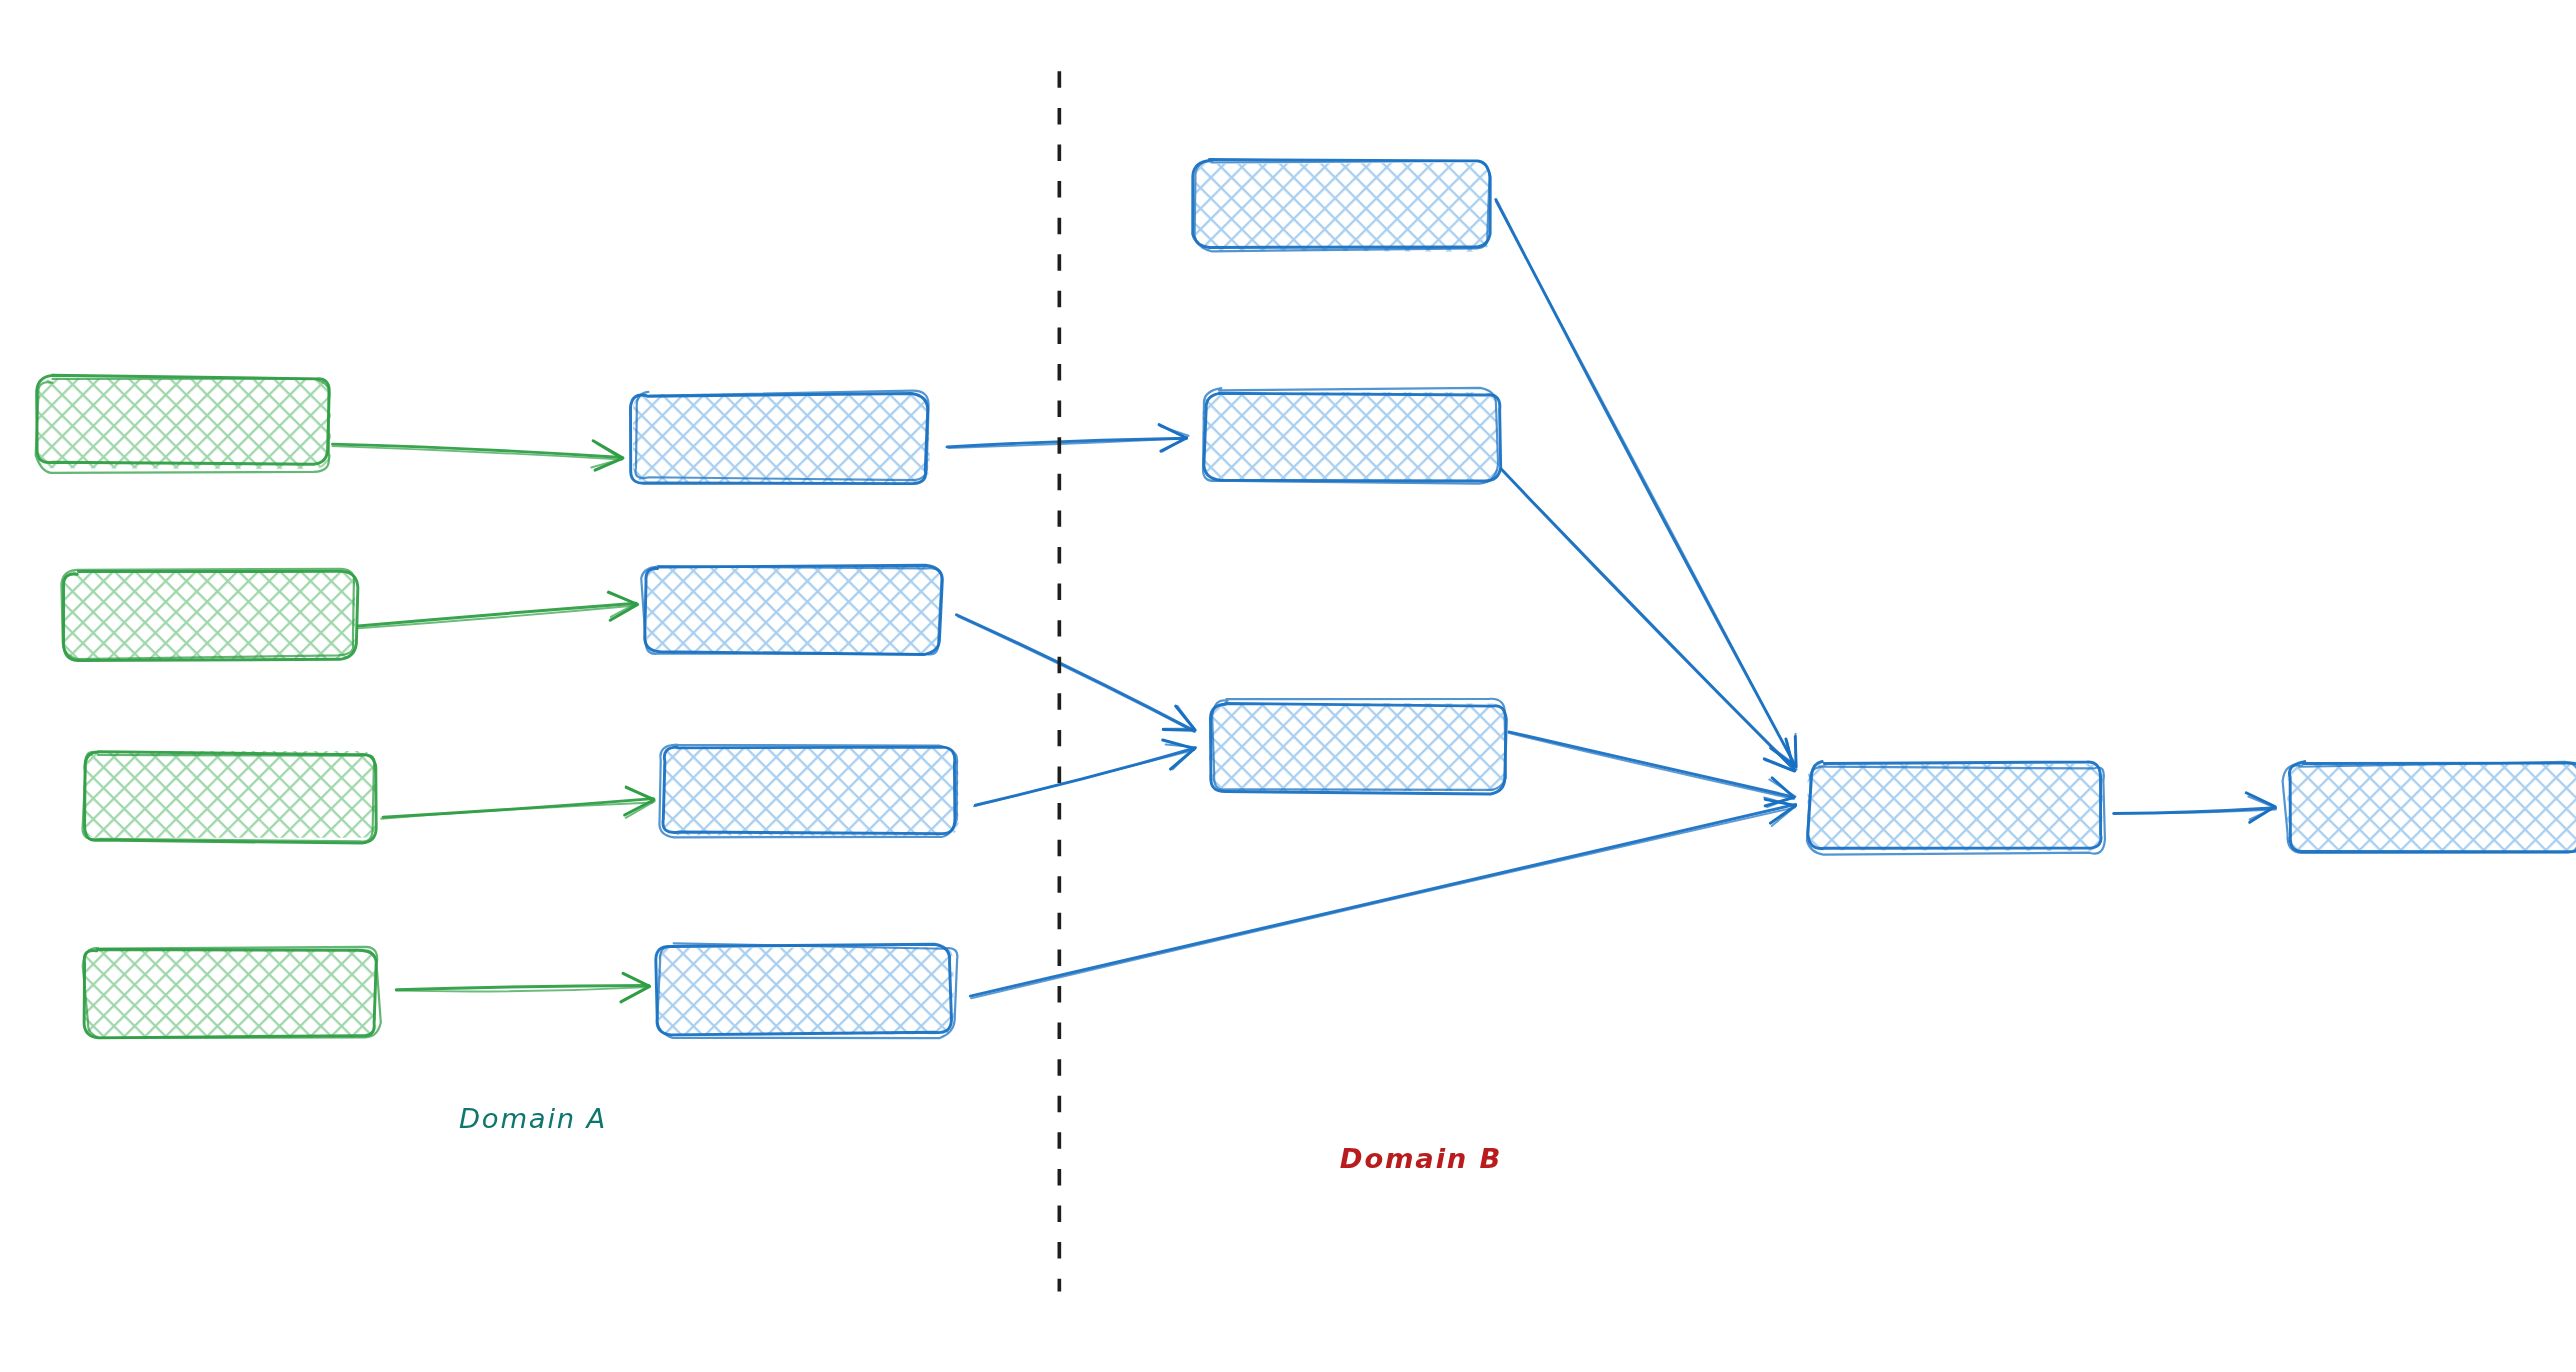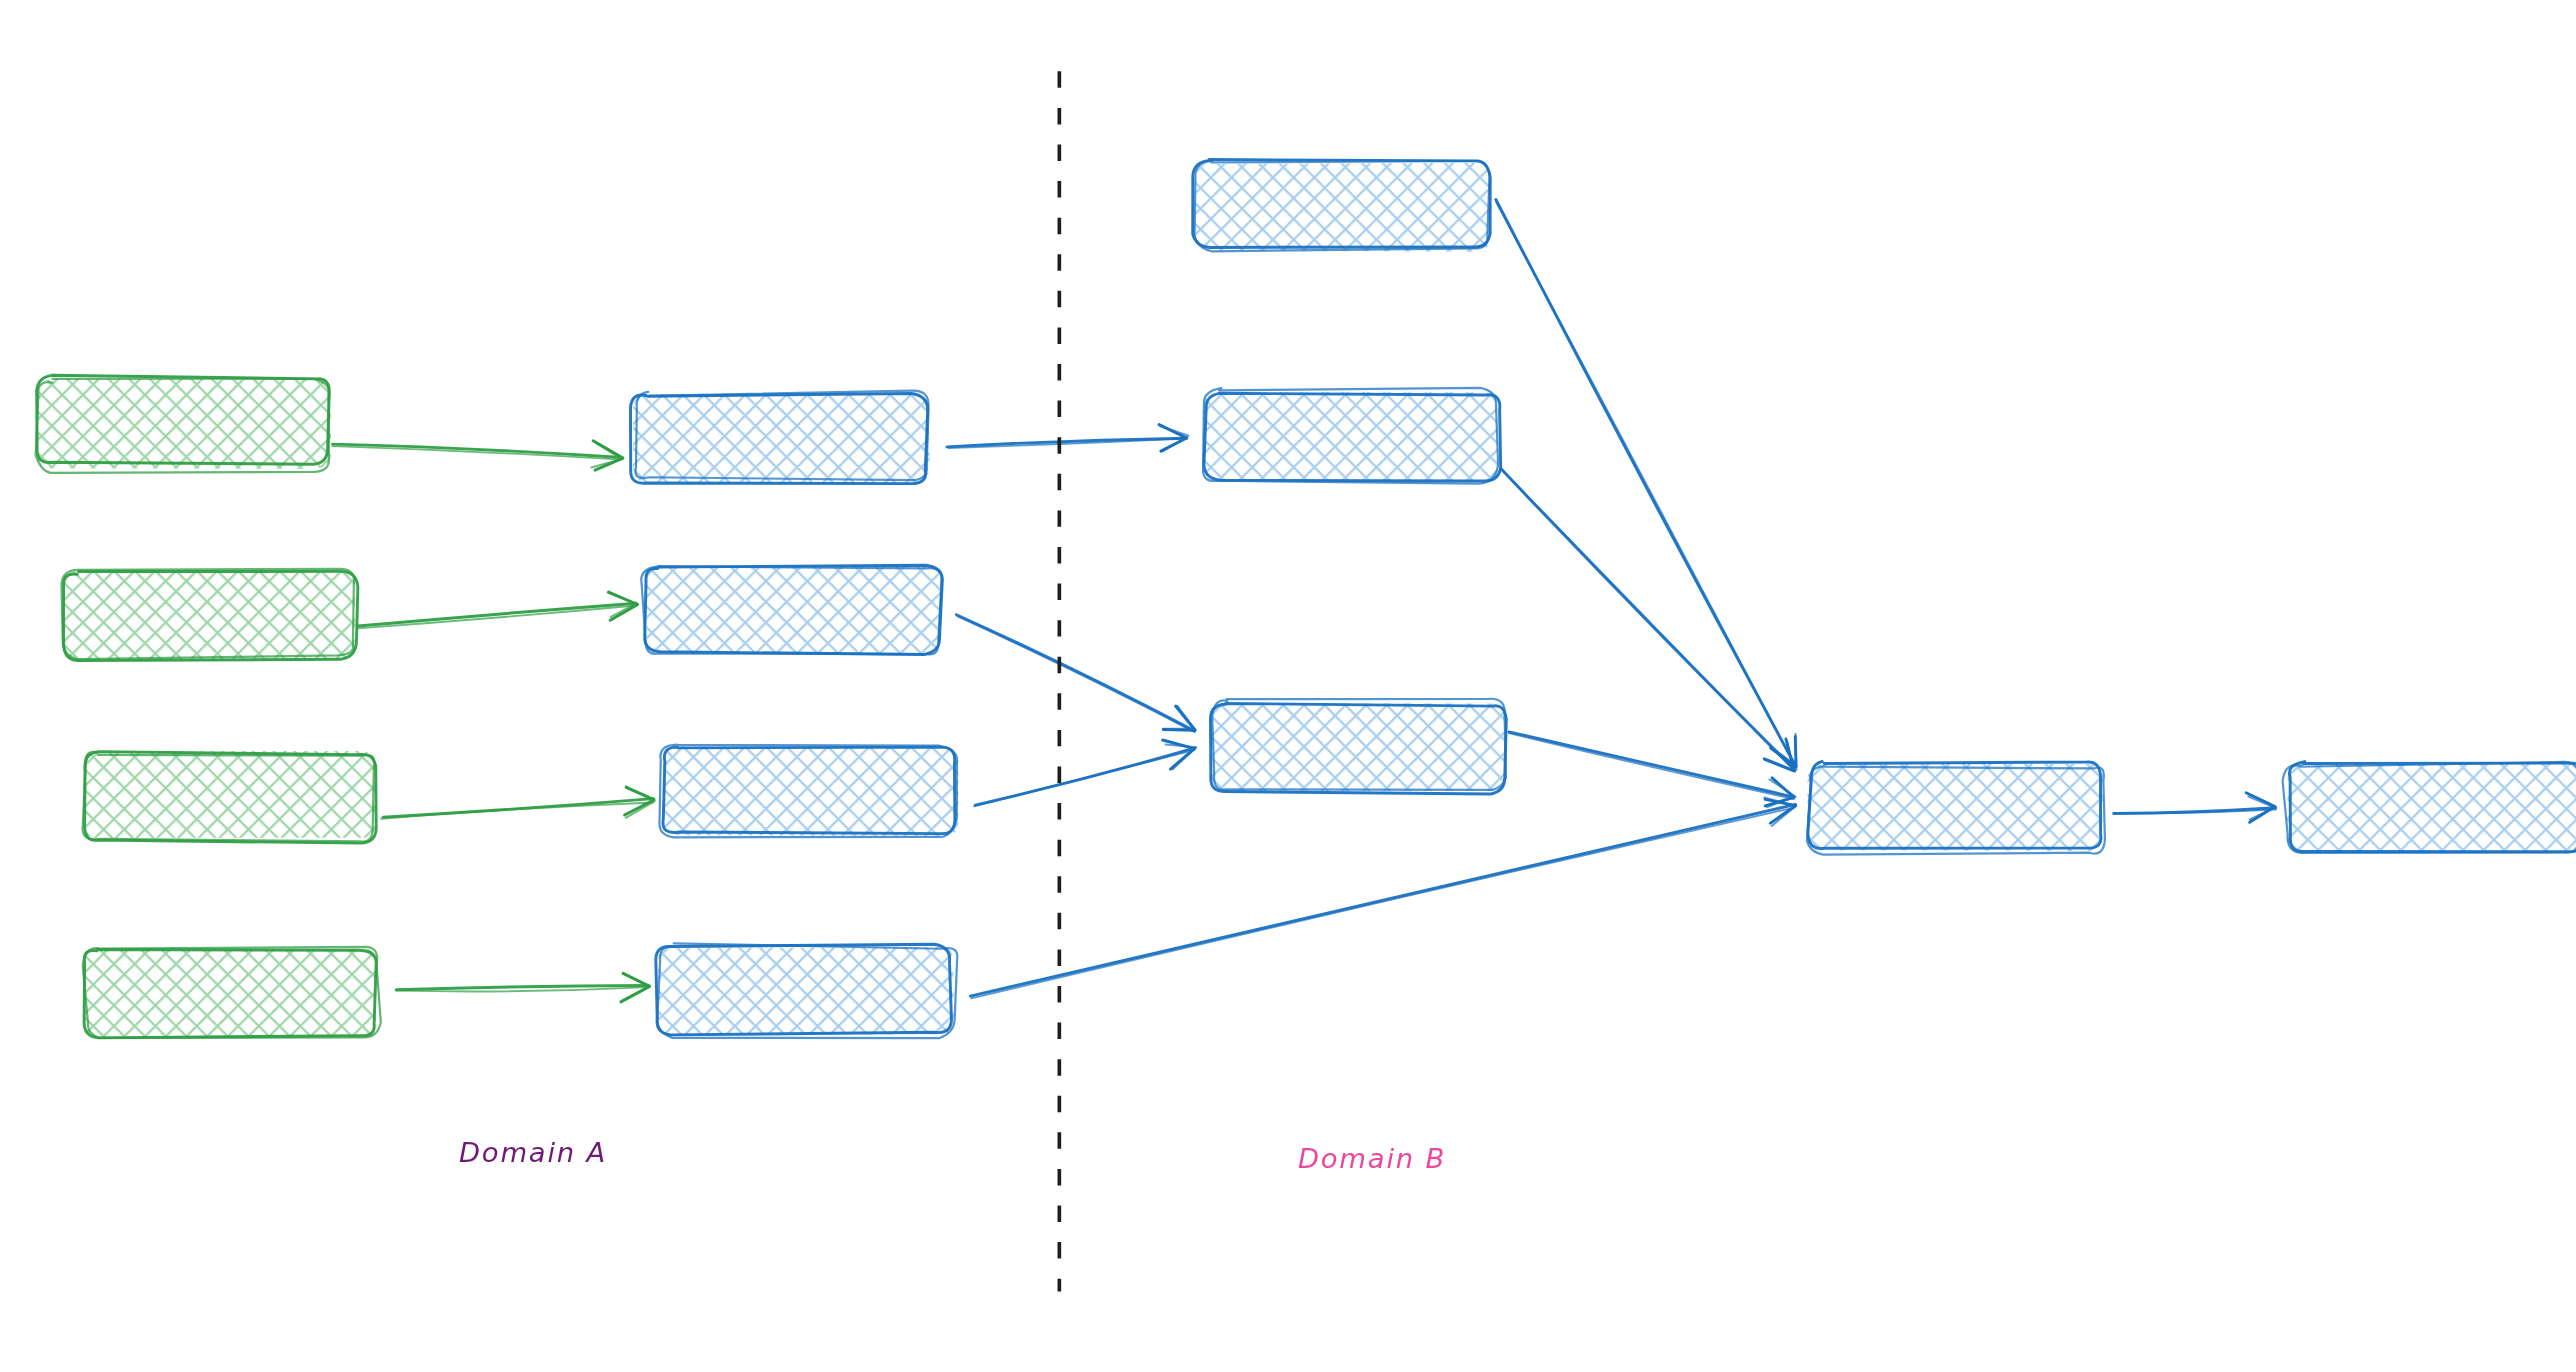--- a/index.html
+++ b/index.html
@@ -180,16 +180,16 @@
         <path d="M 2459.3890604348644 899.081067401693 L 2487.0374088287526 881.807066016275 L 2455.5699667305444 866.7628798415701" fill="none" stroke="#1971c2" stroke-width="3.2" stroke-linecap="round" stroke-linejoin="round"></path>
         <path d="M 2459.440692958891 895.9416292483835 L 2486.841696858798 882.9197242273575 L 2457.9144634590916 870.8486789419533" fill="none" stroke="#1971c2" stroke-width="2.2" stroke-linecap="round" stroke-linejoin="round" opacity="0.7"></path>
       </g>
     </g>
   <g id="divider-layer">
       <line x1="1158" y1="78" x2="1158" y2="1412" stroke="#1e1e1e" stroke-width="4" stroke-dasharray="18 22" stroke-linecap="butt"></line>
     </g>
 </svg>
 
 <div id="labels-layer">
-    <div class="domain-label" style="left: 533px; top: 1137px; color: #701a75;">Domain A</div>
-    <div class="domain-label" style="left: 1372px; top: 1143px; color: #ec4899;">Domain B</div>
+    <div class="domain-label" style="left: 533px; top: 1103px; color: #0f766e;">Domain A</div>
+    <div class="domain-label" style="left: 1421px; top: 1143px; color: #b91c1c; font-weight: bold;">Domain B</div>
   </div>
 
 
 </body></html>

